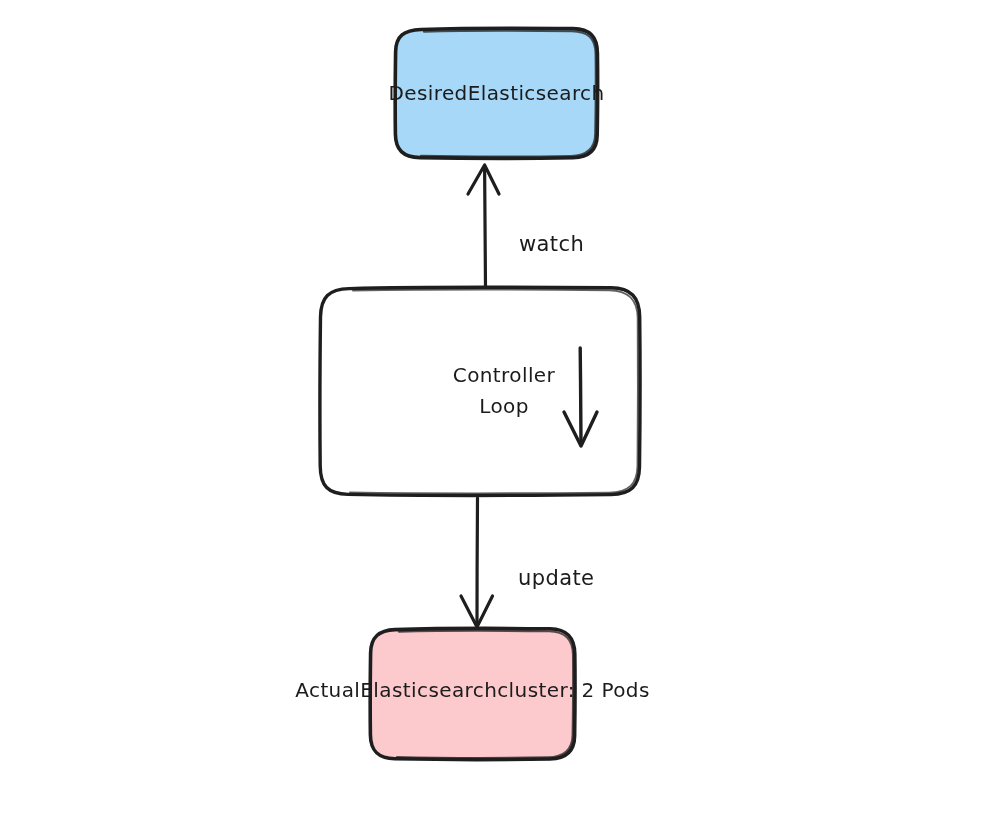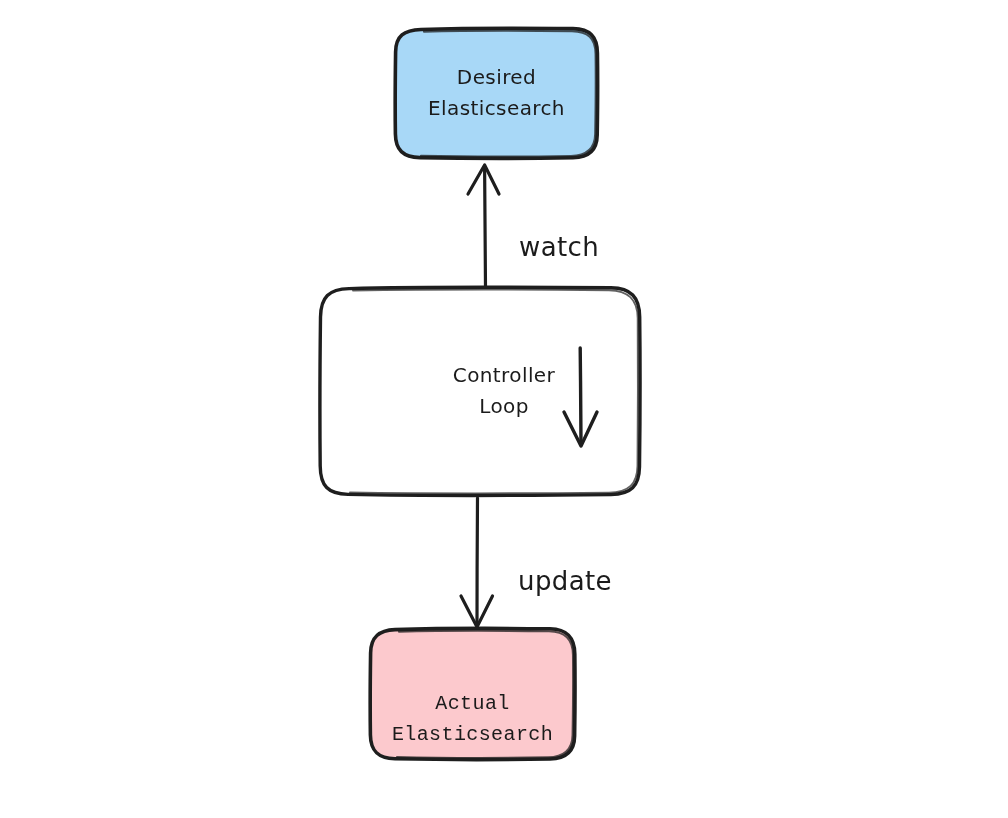--- a/index.html
+++ b/index.html
@@ -24,21 +24,21 @@
     position: absolute;
     left: 0;
     top: 0;
     width: 1008px;
     height: 818px;
     pointer-events: none;
   }
   .node-label {
     position: absolute;
     display: flex;
-    flex-direction: column;
+    flex-direction: row;
     align-items: center;
     justify-content: center;
     text-align: center;
     color: #1b1b1b;
     font-family: "DejaVu Sans", sans-serif;
     font-size: 20px;
     line-height: 31px;
     letter-spacing: 0.4px;
     white-space: nowrap;
   }
@@ -61,30 +61,29 @@
   }
   #node-controller-label .text-stack {
     display: flex;
     flex-direction: column;
     align-items: center;
     transform: translateX(-6px);
   }
   
   #node-actual-label {
     left: 370px;
-    top: 657px;
+    top: 628px;
     width: 205px;
     height: 124px;
-    font-family: Liberation Mono, monospace;
   }
   .edge-label {
     position: absolute;
     color: #1b1b1b;
     font-family: "DejaVu Sans", sans-serif;
-    font-size: 26px;
+    font-size: 21px;
     letter-spacing: 0.4px;
     white-space: nowrap;
     text-align: center;
   }
   #edge-label-watch {
     left: 519px;
     top: 232px;
   }
   #edge-label-update {
     left: 518px;
@@ -203,18 +202,19 @@
   <div class="node-label" id="node-controller-label">
     <span class="text-stack">
       <span class="line">Controller</span>
       <span class="line">Loop</span>
     </span>
   </div>
 
   <div class="node-label" id="node-actual-label">
     <span class="line">Actual</span>
     <span class="line">Elasticsearch</span>
+    <span class="line">cluster: 2 Pods</span>
   </div>
 
   <div class="edge-label" id="edge-label-watch">watch</div>
   <div class="edge-label" id="edge-label-update">update</div>
 
 </div>
 
 </body></html>

